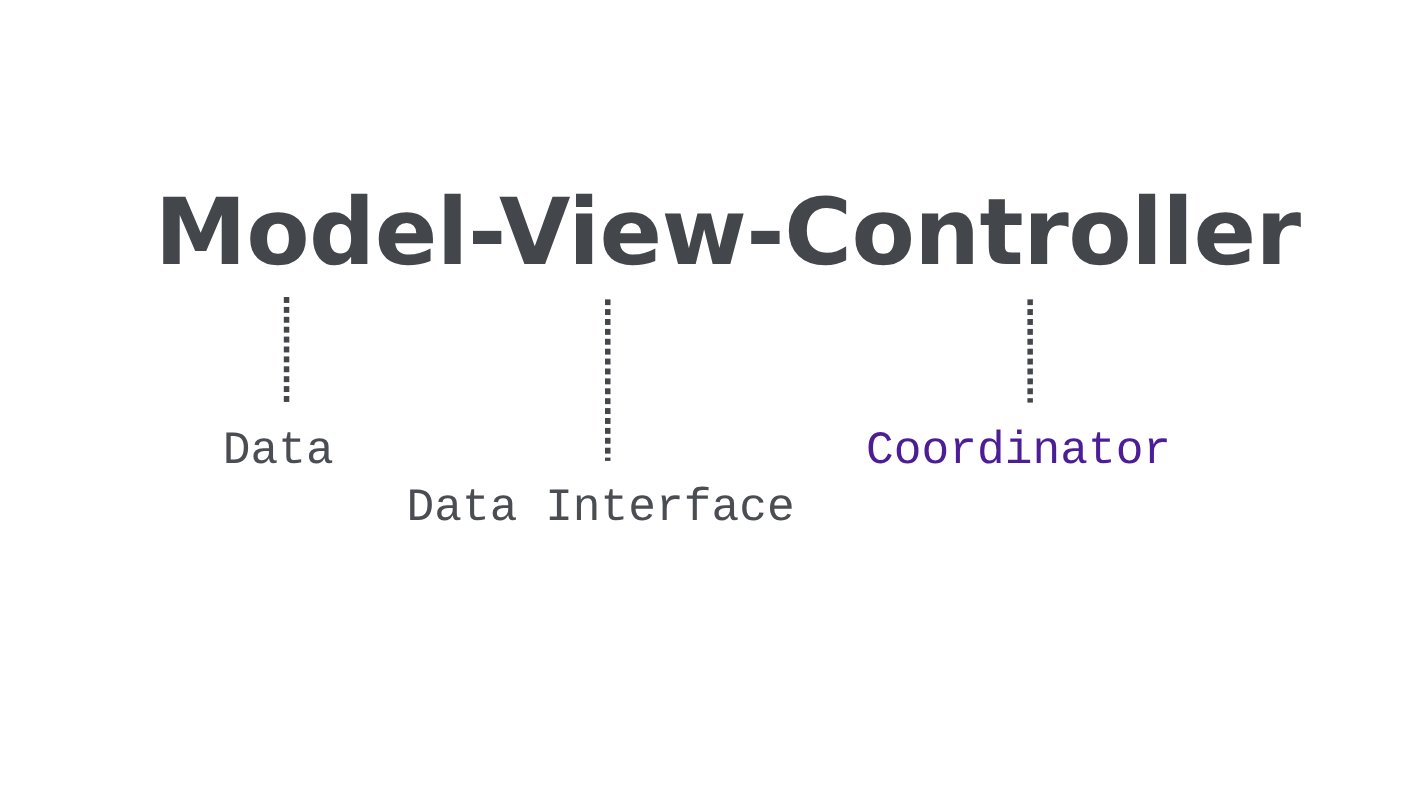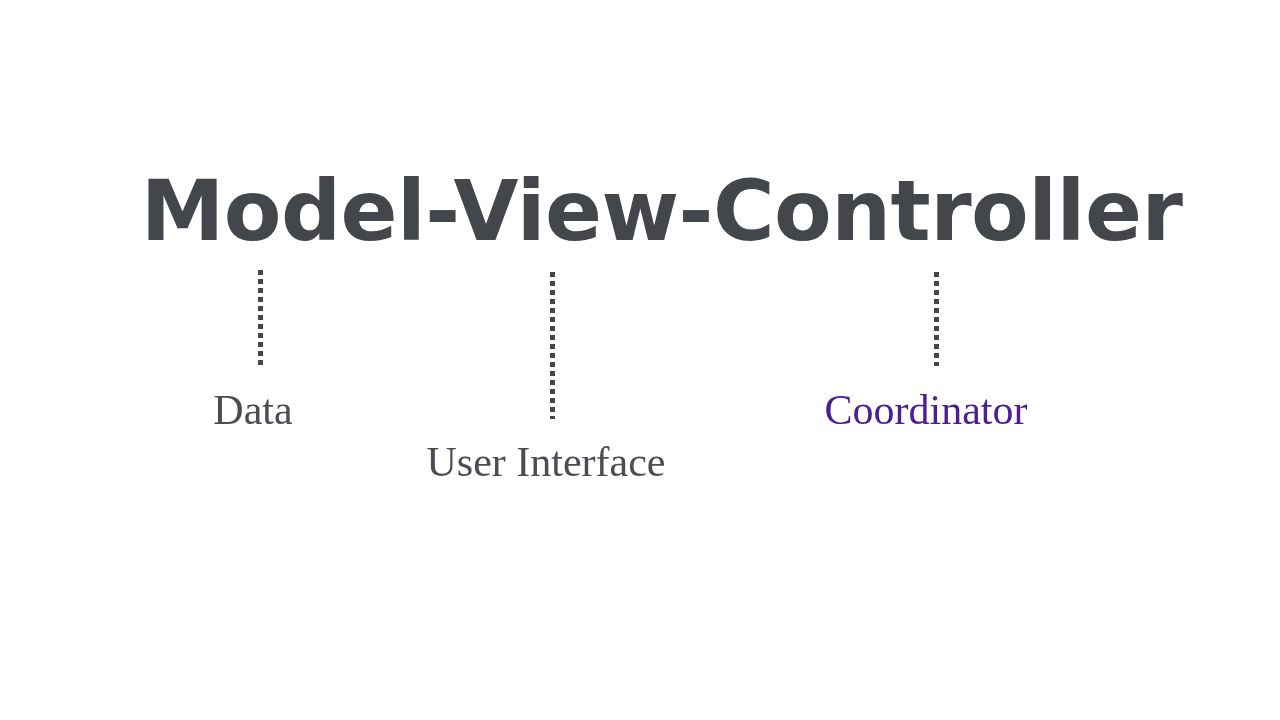--- a/index.html
+++ b/index.html
@@ -59,21 +59,21 @@
       rgba(255,255,255,0) 9px
     );
     background-size: 5px 9px;
     background-repeat: repeat-y;
   }
 
   .leader-label {
     position: absolute;
     transform: translateX(-50%);
     white-space: nowrap;
-    font-family: Liberation Serif, serif;
+    font-family: Liberation Mono, monospace;
     font-weight: normal;
     font-size: 42px;
     line-height: 50px;
     color: #4a4d52;
   }
 </style>
 </head>
 <body>
 
 <div id="slide" style="--bg: #ffffff;">
@@ -82,21 +82,21 @@
 
   <div id="annotations">
 
     <div class="annotation">
       <div class="leader" style="left: 258px; top: 270px; height: 96px; background-image: linear-gradient(rgb(67, 70, 74) 0px, rgb(67, 70, 74) 5px, rgba(255, 255, 255, 0) 5px, rgba(255, 255, 255, 0) 9px);"></div>
       <div class="leader-label" style="left: 253px; top: 385px; color: rgb(74, 77, 82);">Data</div>
     </div>
 
     <div class="annotation">
       <div class="leader" style="left: 550px; top: 272px; height: 147px; background-image: linear-gradient(rgb(67, 70, 74) 0px, rgb(67, 70, 74) 5px, rgba(255, 255, 255, 0) 5px, rgba(255, 255, 255, 0) 9px);"></div>
-      <div class="leader-label" style="left: 546px; top: 437px; color: rgb(74, 77, 82);">User Interface</div>
+      <div class="leader-label" style="left: 546px; top: 437px; color: rgb(74, 77, 82);">Data Interface</div>
     </div>
 
     <div class="annotation">
       <div class="leader" style="left: 934px; top: 272px; height: 94px; background-image: linear-gradient(rgb(67, 70, 74) 0px, rgb(67, 70, 74) 5px, rgba(255, 255, 255, 0) 5px, rgba(255, 255, 255, 0) 9px);"></div>
       <div class="leader-label" style="left: 926px; top: 385px; color: #4c1d95;">Coordinator</div>
     </div>
 
   </div>
 </div>
 

